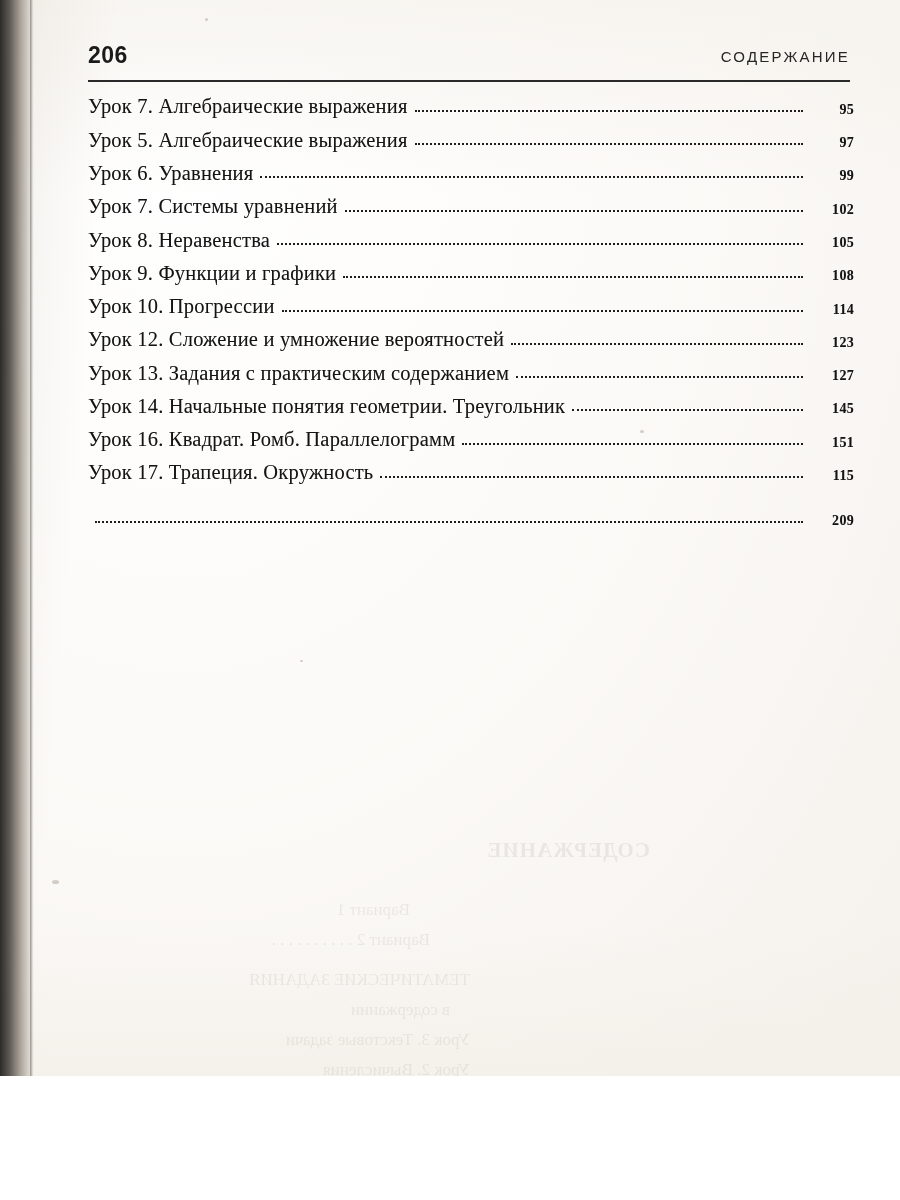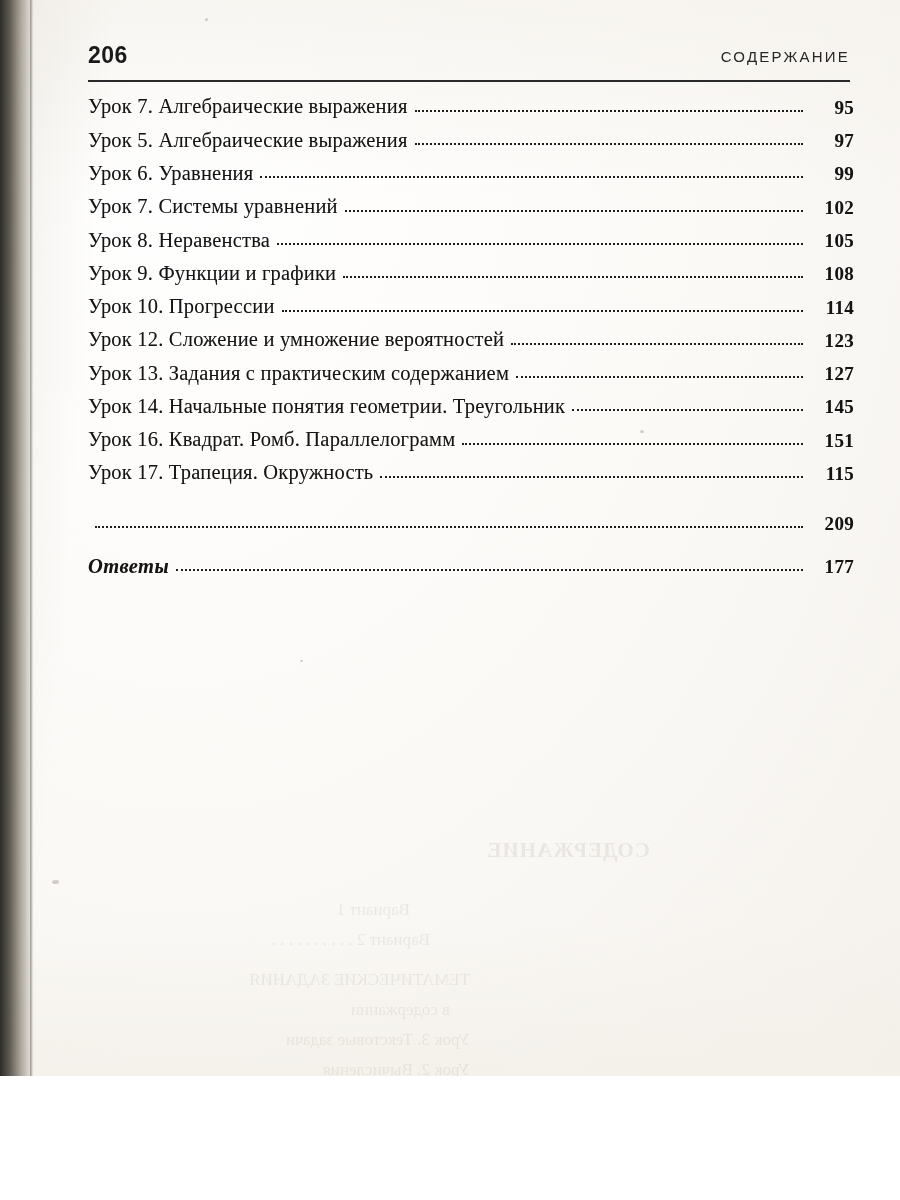--- a/index.html
+++ b/index.html
@@ -139,21 +139,21 @@
   .toc-row .leader {
     flex: 1 1 auto;
     margin: 0 7px 5px 7px;
     height: 4px;
     border-bottom: 2.5px dotted #1d1d1d;
     min-width: 12px;
   }
   .toc-row .page-no {
     flex: 0 0 auto;
     font-weight: bold;
-    font-size: 19px;
+    font-size: 14px;
     letter-spacing: 0.3px;
     min-width: 44px;
     text-align: right;
   }
 
   
   .toc-row.section {
     font-weight: bold;
     font-style: italic;
     font-size: 20.5px;
@@ -260,20 +260,15 @@
         <span class="title">Урок 17. Трапеция. Окружность</span>
         <span class="leader"></span>
         <span class="page-no">115</span>
       </div>
       <div class="spacer-lg"></div>
       <div class="toc-row section">
         <span class="leader"></span>
         <span class="page-no">209</span>
       </div>
       <div class="spacer-md"></div>
-      <div class="toc-row section">
-        <span class="title">Ответы</span>
-        <span class="leader"></span>
-        <span class="page-no">177</span>
-      </div>
     </div>
 
 </div>
 
 </body></html>

